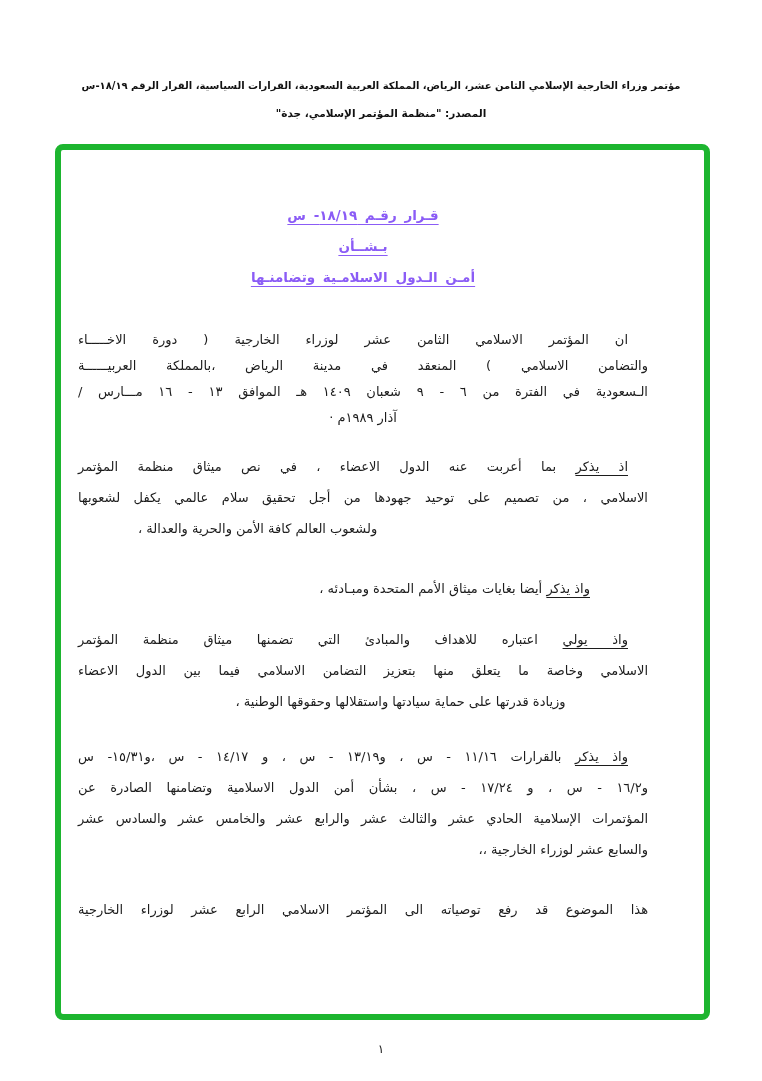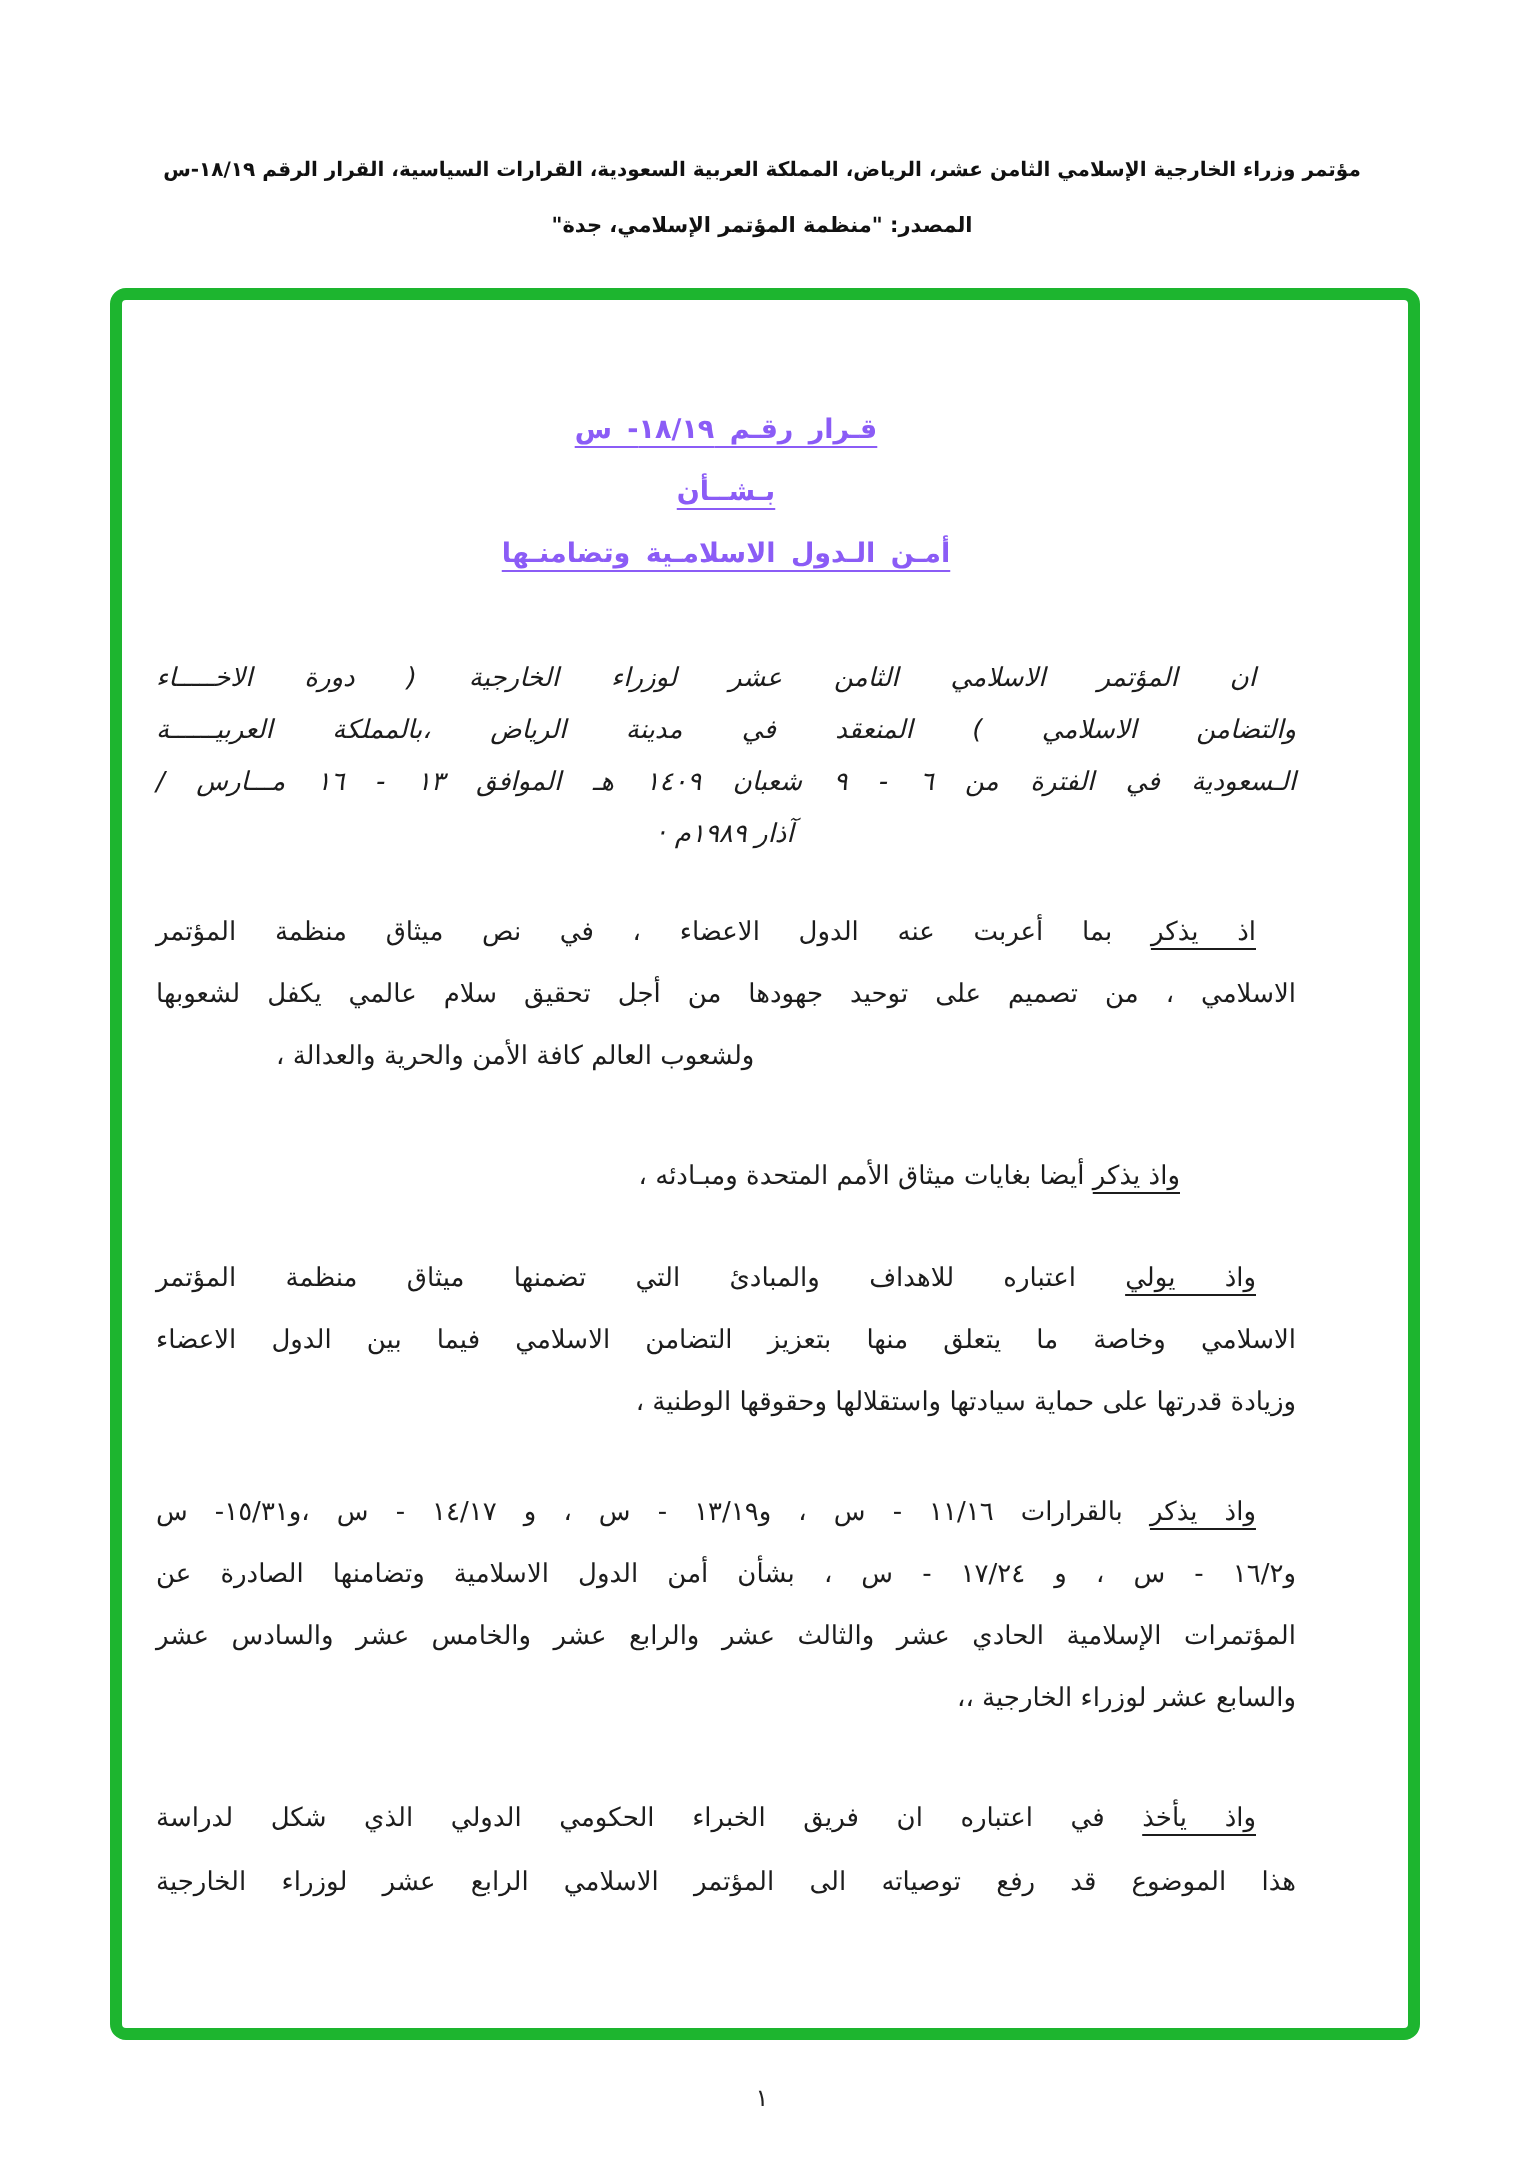--- a/index.html
+++ b/index.html
@@ -36,22 +36,22 @@
   .line{
     direction:rtl;font-size:13px;line-height:30px;color:#1c1c1c;
     text-align:right;
   }
   .full{text-align:justify;text-align-last:justify;}
   .first{padding-right:20px;text-align:justify;text-align-last:justify;}
   .ind58{padding-right:58px;text-align:right;}
   .lleft{text-align:center;}
   .ml60{text-align:left;margin-left:60px;}
   .ml68{text-align:right;}
-  .ml75{text-align:right;margin-left:75px;}
-  .p1{margin-top:34px;font-style:italic;}
+  .ml75{text-align:center;margin-left:75px;}
+  .p1{margin-top:34px;}
   .p1 .line{line-height:26px;}
   .p2{margin-top:20px;}
   .p2 .line{line-height:31px;}
   .p3{margin-top:30px;}
   .p3 .line{line-height:30px;}
   .p4{margin-top:20px;}
   .p4 .line{line-height:31px;}
   .p5{margin-top:24px;}
   .p5 .line{line-height:31px;}
   .p6{margin-top:29px;}
@@ -104,19 +104,18 @@
   </div>
 
   <div class="para p5">
     <div class="line first"><span class="u">واذ يذكر</span><span> بالقرارات ١١/١٦ - س ، و١٣/١٩ - س ، و ١٤/١٧ - س ،و١٥/٣١- س</span></div>
     <div class="line full"><span>و١٦/٢ - س ، و ١٧/٢٤ - س ، بشأن أمن الدول الاسلامية وتضامنها الصادرة عن</span></div>
     <div class="line full"><span>المؤتمرات الإسلامية الحادي عشر والثالث عشر والرابع عشر والخامس عشر والسادس عشر</span></div>
     <div class="line ml68"><span>والسابع عشر لوزراء الخارجية ،،</span></div>
   </div>
 
   <div class="para p6">
-    <div class="line first"><span class="u">واذ يأخذ</span><span> في اعتباره ان فريق الخبراء الحكومي الدولي الذي شكل لدراسة</span></div>
     <div class="line full"><span>هذا الموضوع قد رفع توصياته الى المؤتمر الاسلامي الرابع عشر لوزراء الخارجية</span></div>
   </div>
 
 </div>
 
 <div class="pagenum">١</div>
 
 </body></html>

